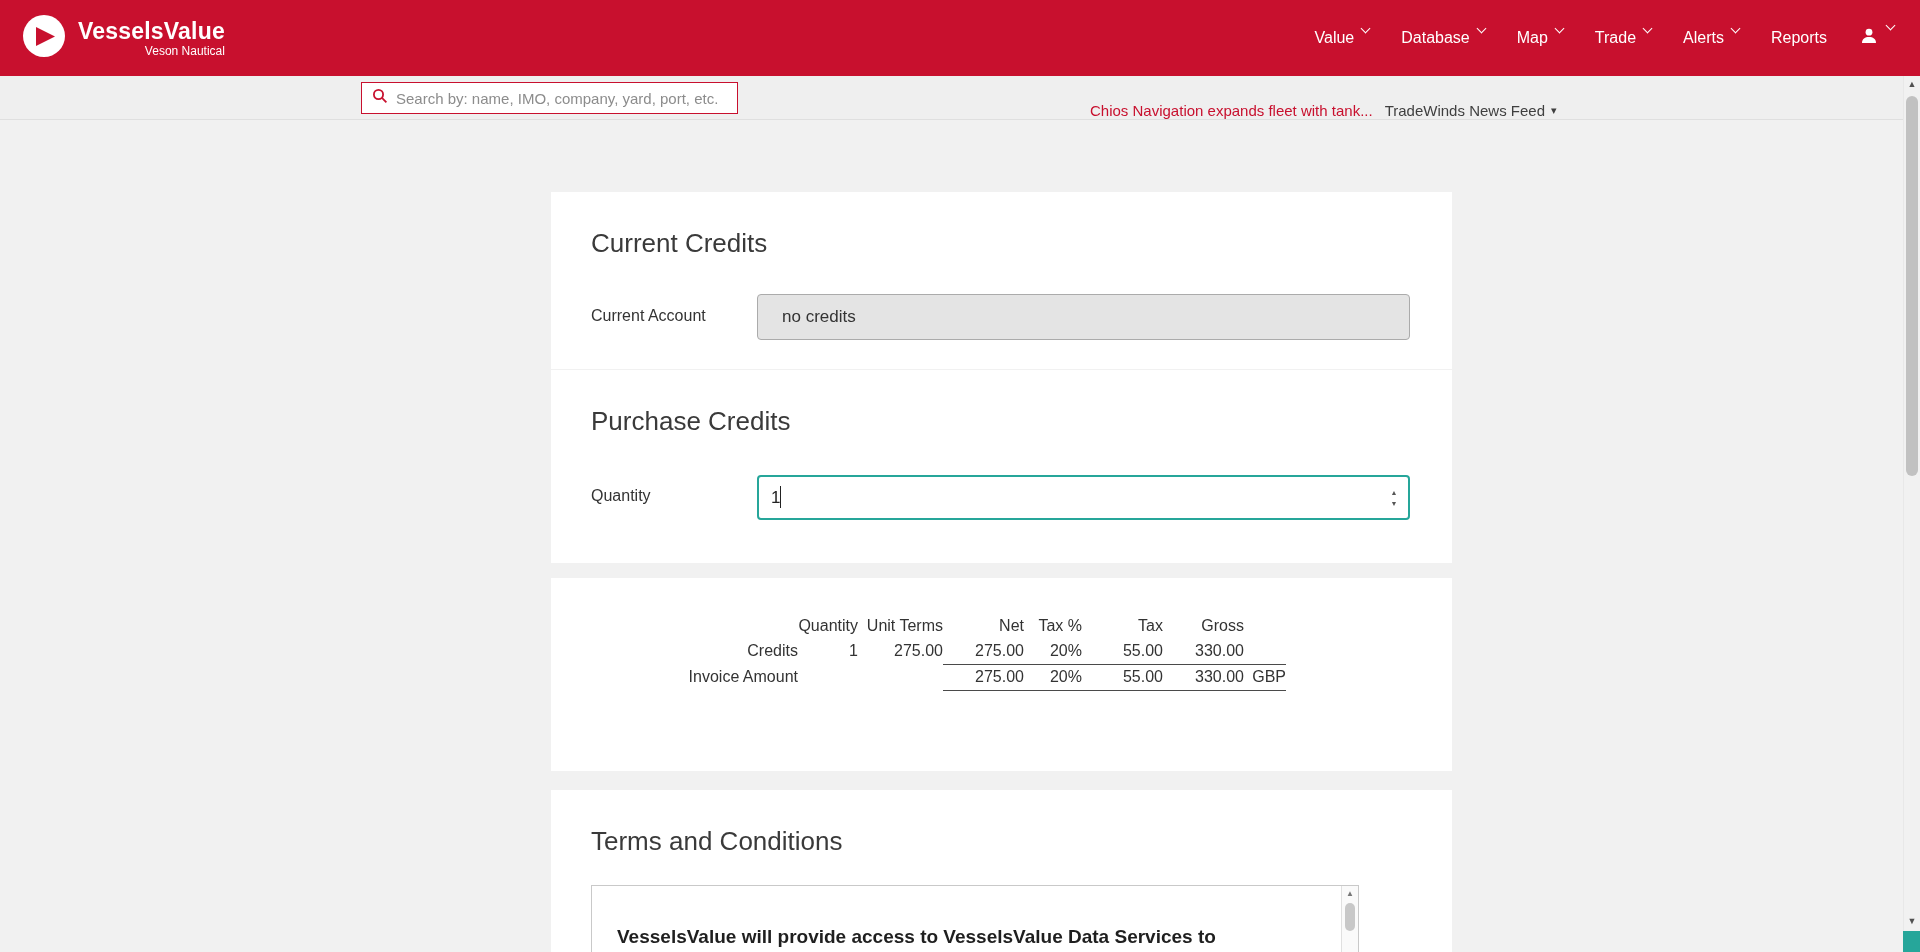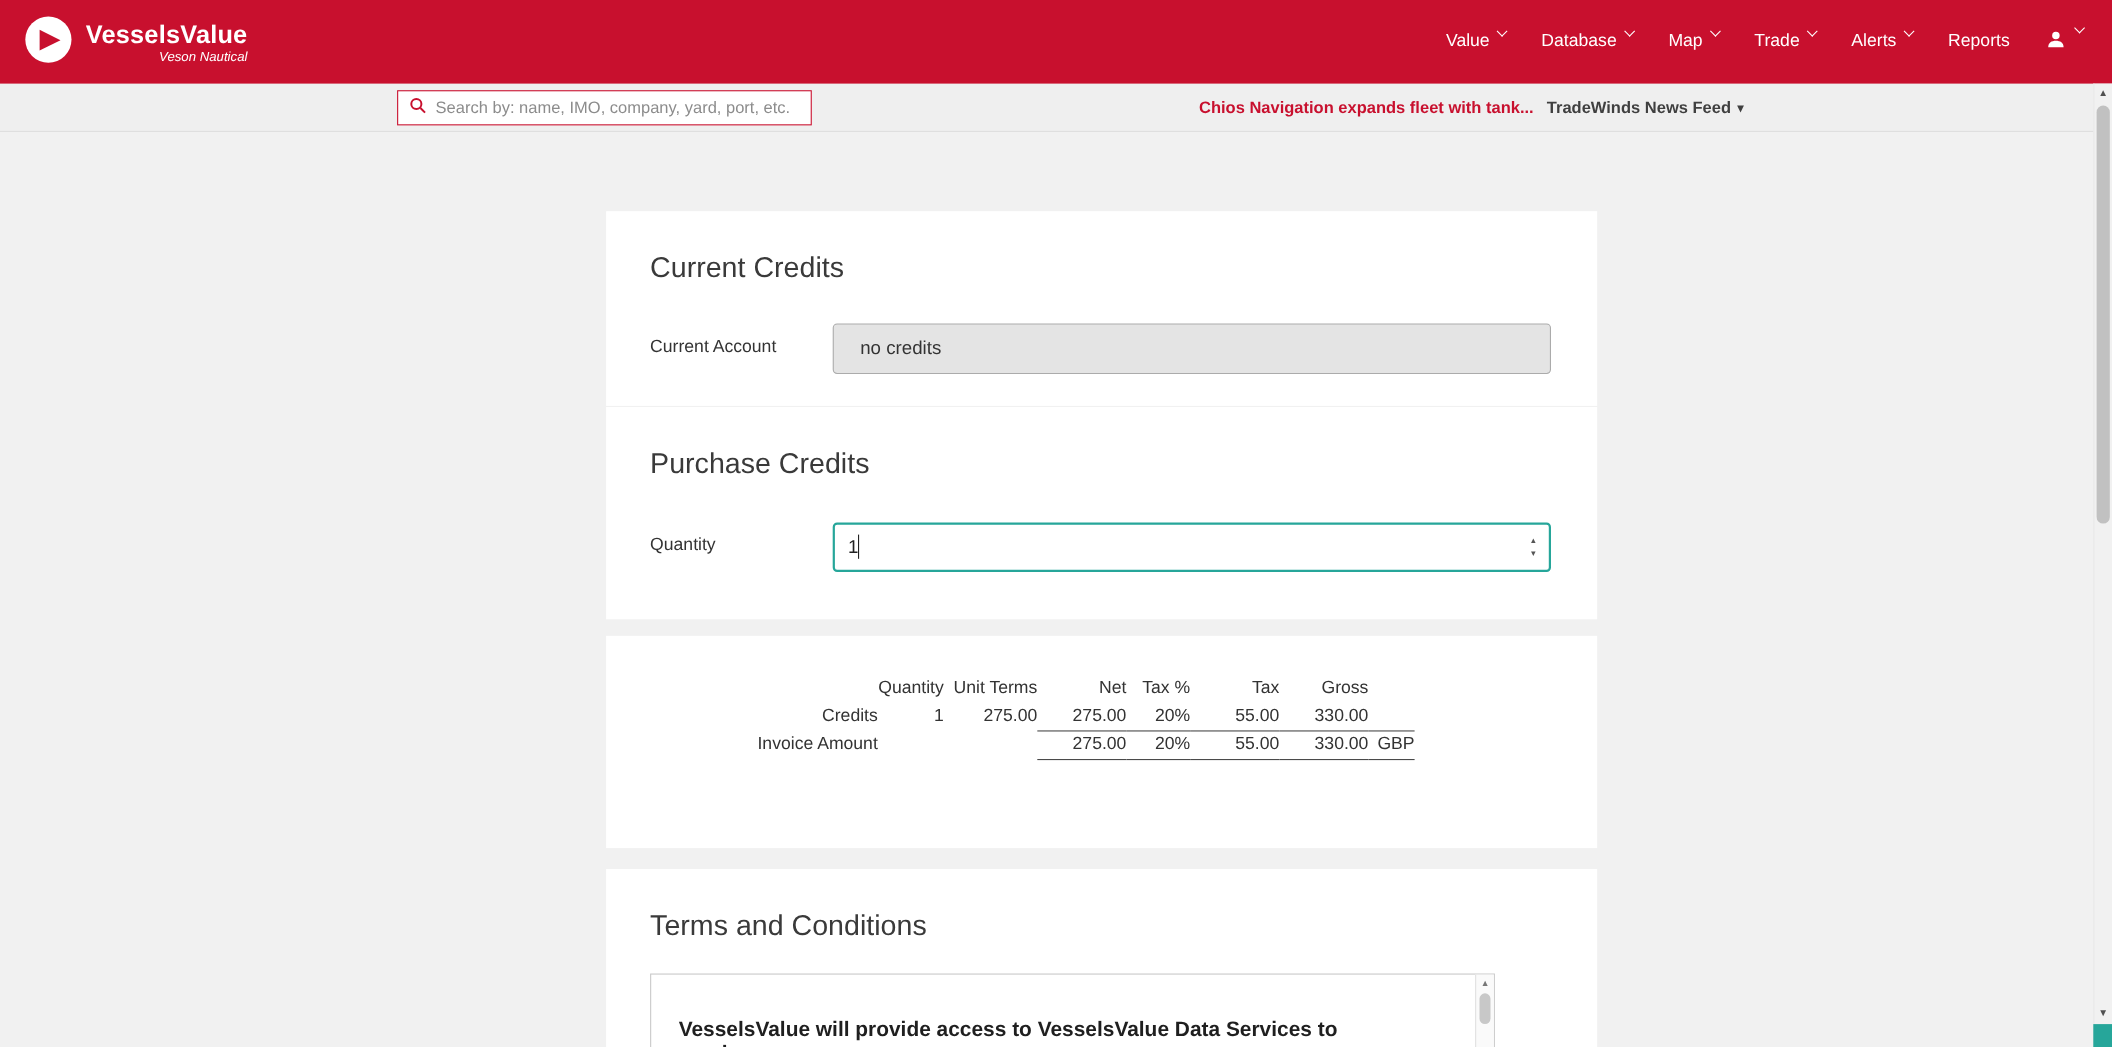--- a/index.html
+++ b/index.html
@@ -11,42 +11,42 @@
   }
 
   
   .header {
     position:absolute; top:0; left:0; width:1920px; height:76px;
     background:#c8102e; display:flex; align-items:center; z-index:5;
   }
   .brand { display:flex; align-items:center; gap:12px; margin-left:22px; cursor:pointer; }
   .brand-text { display:flex; flex-direction:column; align-items:flex-end; }
   .brand-name { color:#fff; font-size:23px; font-weight:bold; letter-spacing:.2px; line-height:25px; }
-  .brand-sub { color:#fff; font-size:12px; line-height:14px;font-style:italic; }
+  .brand-sub { color:#fff; font-size:12px; line-height:14px; }
   .nav { position:absolute; right:26px; top:0; height:76px; display:flex; align-items:center; gap:32px; }
   .nav-item { color:#fff; font-size:16px; display:flex; align-items:flex-start; gap:8px; cursor:pointer; white-space:nowrap; }
   .chev { width:7px; height:7px; border-right:1.5px solid #fff; border-bottom:1.5px solid #fff;
           transform:rotate(45deg); margin-top:-4px; }
 
   
   .search-row {
     position:absolute; top:76px; left:0; width:1920px; height:44px;
     background:#efefef; border-bottom:1px solid #dfdfdf; z-index:4;
   }
   .search-box {
     position:absolute; left:361px; top:6px; width:377px; height:32px;
     background:#fff; border:1px solid #c8102e; display:flex; align-items:center;
   }
   .search-box svg { margin-left:10px; flex:none; }
   .search-input {
     border:none; outline:none; flex:1; height:100%; background:transparent;
     font-family:"Liberation Sans", sans-serif; font-size:15px; color:#0f172a; padding:0 8px;
   }
   .search-input::placeholder { color:#8c8c8c; }
-  .news { position:absolute; left:1090px; top:0; height:44px; display:flex; align-items:center; gap:12px;font-weight:bold; }
+  .news { position:absolute; left:1090px; top:12px; height:44px; display:flex; align-items:center; gap:12px; }
   .news-headline { color:#c8102e; font-size:15px; cursor:pointer; white-space:nowrap; }
   .news-feed { color:#3f3f3f; font-size:15px; display:flex; align-items:center; gap:6px; cursor:pointer; white-space:nowrap; }
   .news-feed .caret { font-size:11px; color:#3f3f3f; }
 
   
   .card { position:absolute; left:551px; width:901px; background:#fff; }
   .card h2 { margin:0; padding:36px 0 0 40px; font-size:26px; font-weight:400; color:#3a3a3a; }
   #card-current   { top:192px; height:177px; }
   #card-purchase  { top:370px; height:193px; }
   #card-invoice   { top:578px; height:193px; }

